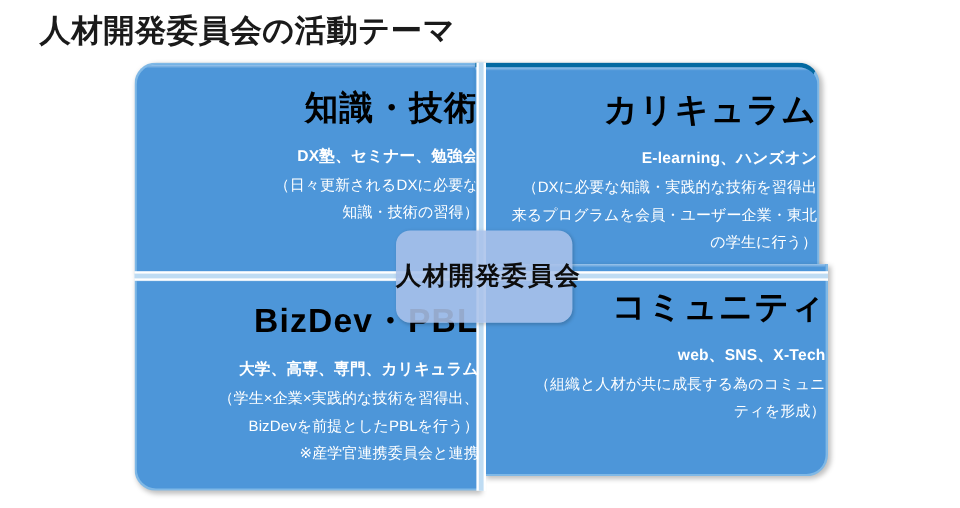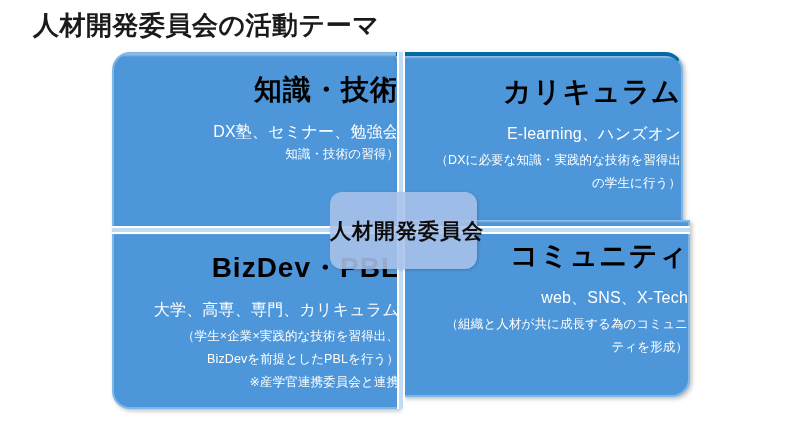--- a/index.html
+++ b/index.html
@@ -90,22 +90,22 @@
     font-size: 28px;
     font-weight: bold;
     color: #000000;
     line-height: 1.32;
     text-align: center;
     letter-spacing: 1px;
     margin: 8px 0 4px 0;
     white-space: nowrap;
   }
   .q-sub {
-    font-size: 16px;
-    font-weight: normal;
+    font-size: 13px;
+    font-weight: bold;
     color: #ffffff;
     text-align: center;
     line-height: 1.4;
     margin-top: 8px;
     letter-spacing: 0.2px;
     white-space: nowrap;
   }
   .q-body {
     font-size: 12.5px;
     font-weight: normal;
@@ -187,27 +187,29 @@
 </head>
 <body>
 
 <div class="page-title">人材開発委員会の活動テーマ</div>
 
 <div class="matrix">
 
   <div class="quadrant q-tl">
     <div class="q-heading">知識・技術</div>
     <div class="q-sub">DX塾、セミナー、勉強会</div>
+    <div class="q-body">（日々更新されるDXに必要な</div>
     <div class="q-note">知識・技術の習得）</div>
   </div>
 
   <div class="quadrant q-tr">
     <div class="q-heading">カリキュラム</div>
     <div class="q-sub">E-learning、ハンズオン</div>
     <div class="q-body">（DXに必要な知識・実践的な技術を習得出</div>
+    <div class="q-note">来るプログラムを会員・ユーザー企業・東北</div>
     <div class="q-note">の学生に行う）</div>
   </div>
 
   <div class="quadrant q-bl">
     <div class="q-heading">BizDev・PBL</div>
     <div class="q-sub">大学、高専、専門、カリキュラム</div>
     <div class="q-body">（学生×企業×実践的な技術を習得出、</div>
     <div class="q-note">BizDevを前提としたPBLを行う）</div>
     <div class="q-note">※産学官連携委員会と連携</div>
   </div>

